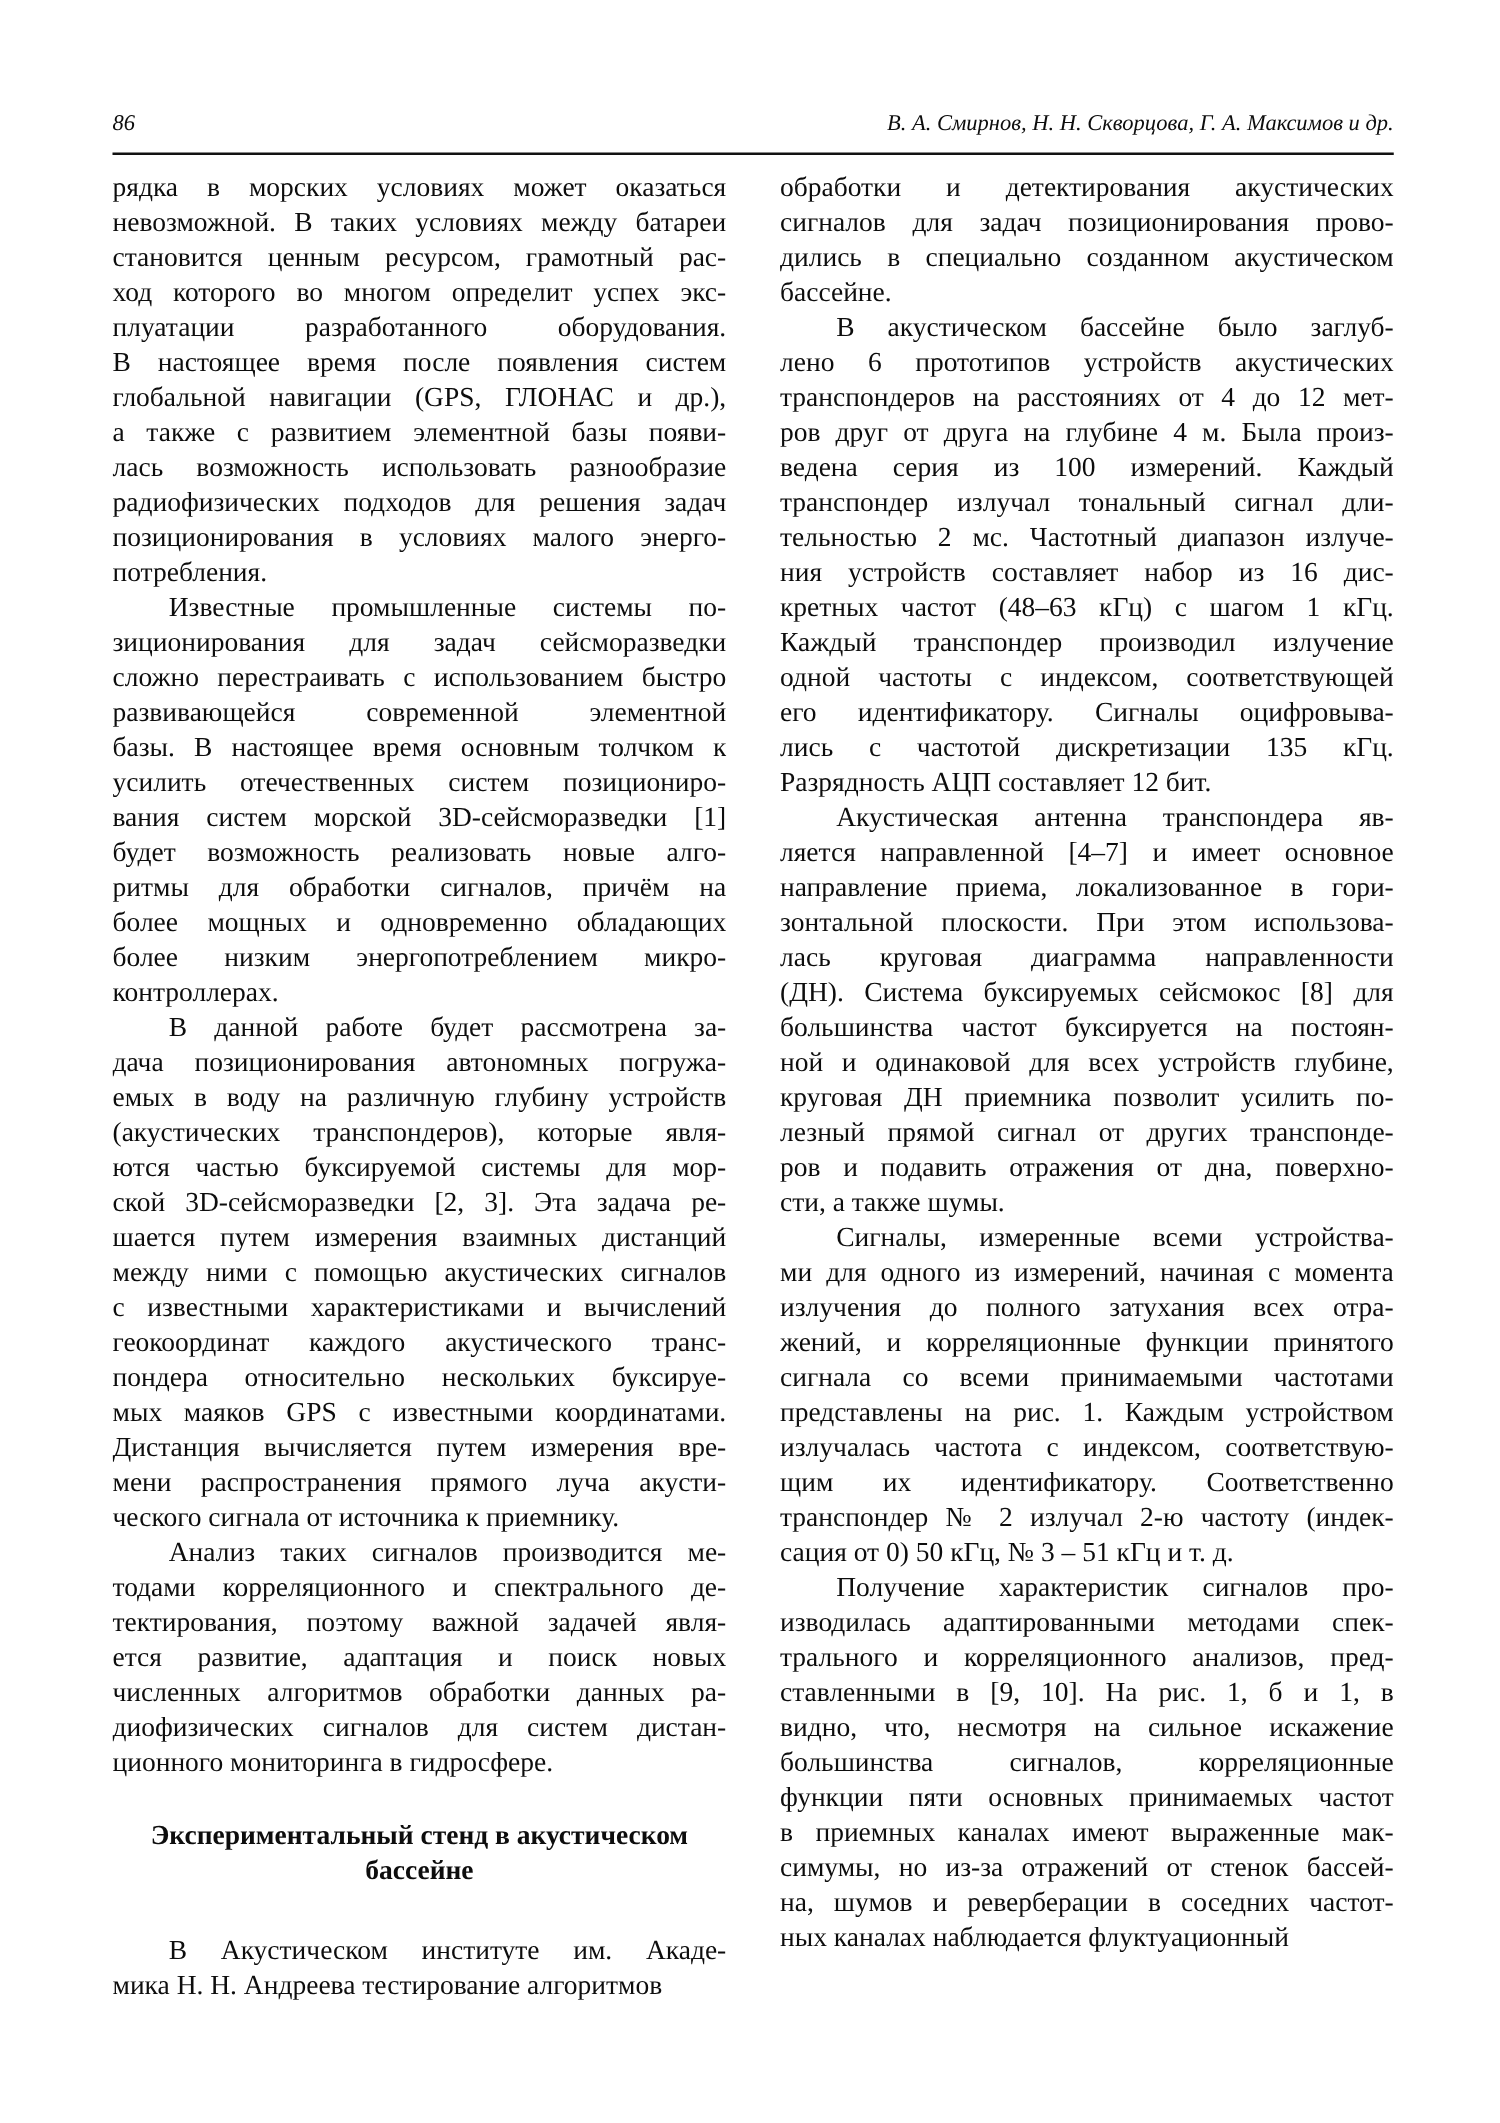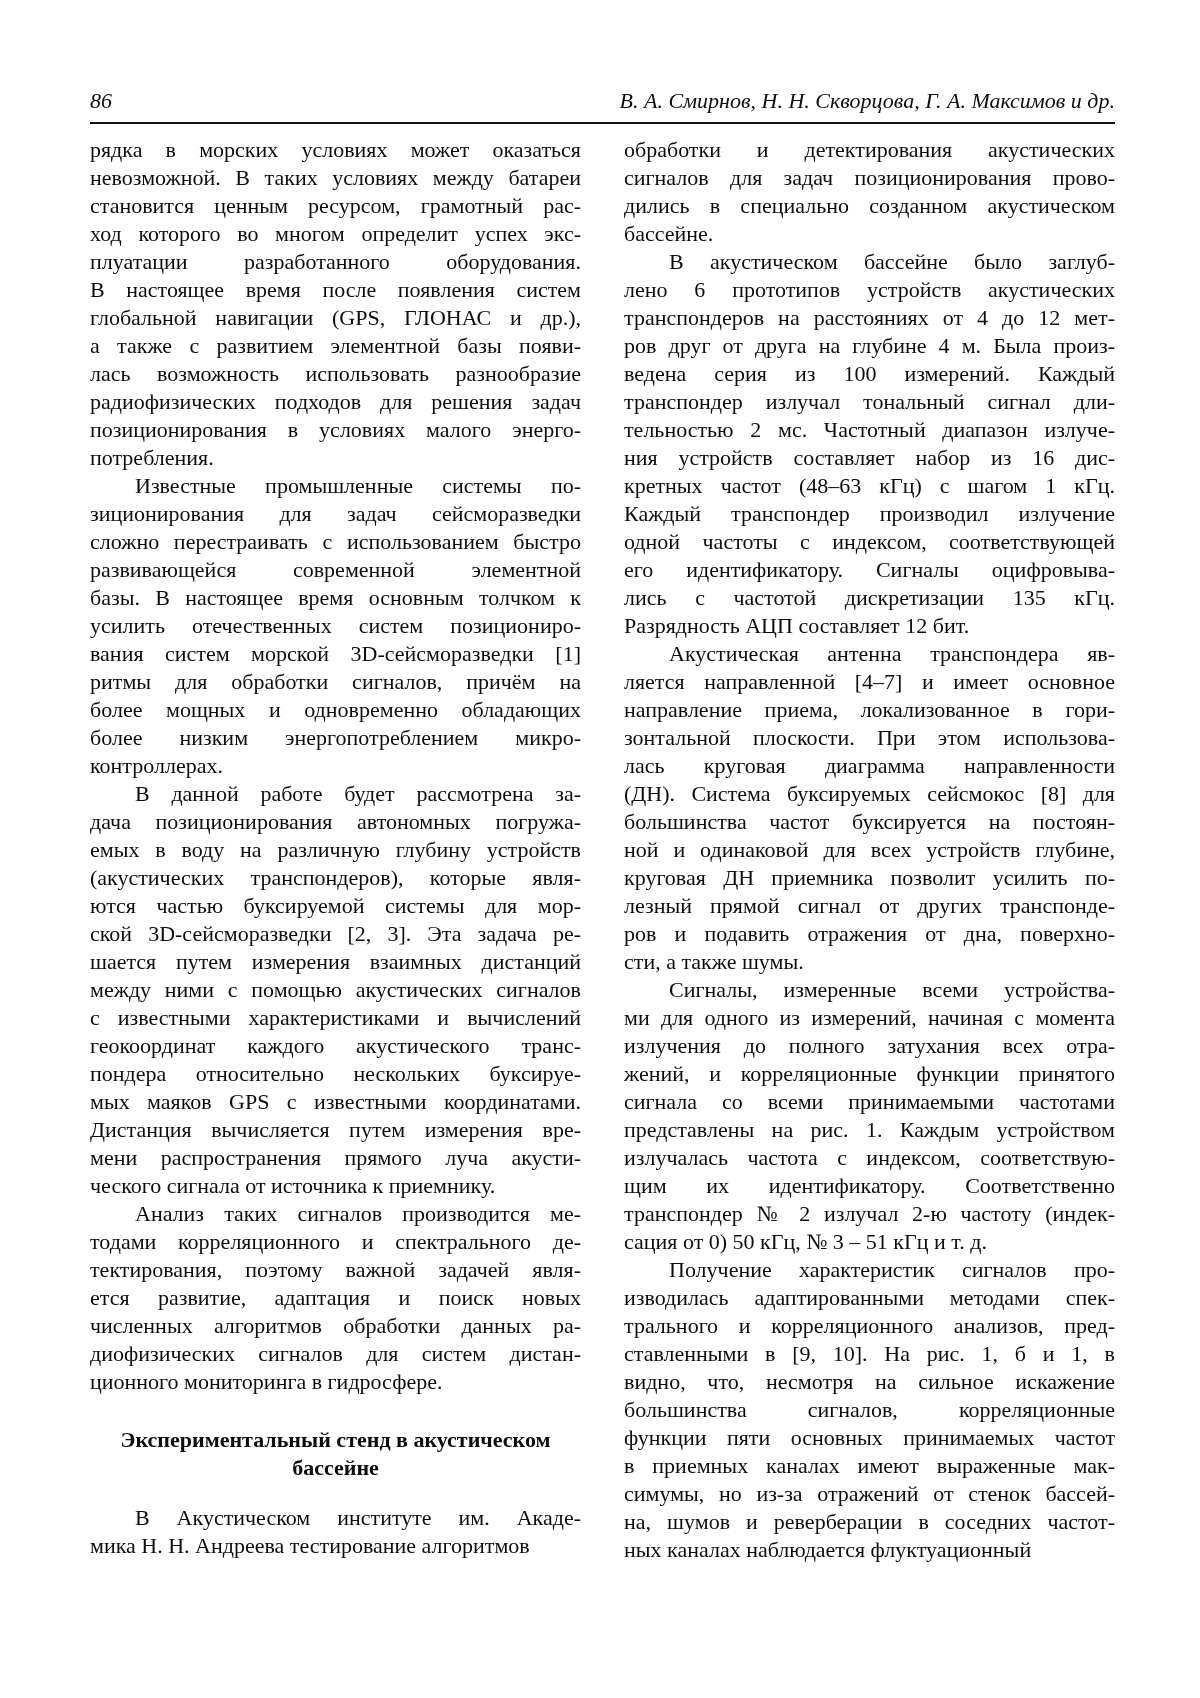--- a/index.html
+++ b/index.html
@@ -13,21 +13,21 @@
     overflow: hidden;
   }
   .running-header {
     position: absolute;
     top: 88px;
     left: 90px;
     width: 1025px;
     display: flex;
     justify-content: space-between;
     align-items: baseline;
-    font-size: 22px;
+    font-size: 18px;
     font-style: italic;
     white-space: nowrap;
   }
   .header-rule {
     position: absolute;
     top: 122px;
     left: 90px;
     width: 1025px;
     border-top: 2px solid #111111;
   }
@@ -48,21 +48,21 @@
     text-align: left;
   }
   .line.just {
     text-align: justify;
     text-align-last: justify;
   }
   .line.indent { text-indent: 45px; }
   .paragraph { margin: 0; }
   .heading {
     font-weight: bold;
-    margin: 30px 0 22px 0;
+    margin: 30px 0 36px 0;
   }
   .heading .line {
     text-align: center;
     text-align-last: center;
   }
 </style>
 </head>
 <body>
 
 <div class="page">
@@ -88,20 +88,21 @@
           <div class="line">потребления.</div>
         </div>
         <div class="paragraph">
           <div class="line just indent">Известные промышленные системы по-</div>
           <div class="line just">зиционирования для задач сейсморазведки</div>
           <div class="line just">сложно перестраивать с использованием быстро</div>
           <div class="line just">развивающейся современной элементной</div>
           <div class="line just">базы. В настоящее время основным толчком к</div>
           <div class="line just">усилить отечественных систем позициониро-</div>
           <div class="line just">вания систем морской 3D-сейсморазведки [1]</div>
+          <div class="line just">будет возможность реализовать новые алго-</div>
           <div class="line just">ритмы для обработки сигналов, причём на</div>
           <div class="line just">более мощных и одновременно обладающих</div>
           <div class="line just">более низким энергопотреблением микро-</div>
           <div class="line">контроллерах.</div>
         </div>
         <div class="paragraph">
           <div class="line just indent">В данной работе будет рассмотрена за-</div>
           <div class="line just">дача позиционирования автономных погружа-</div>
           <div class="line just">емых в воду на различную глубину устройств</div>
           <div class="line just">(акустических транспондеров), которые явля-</div>

